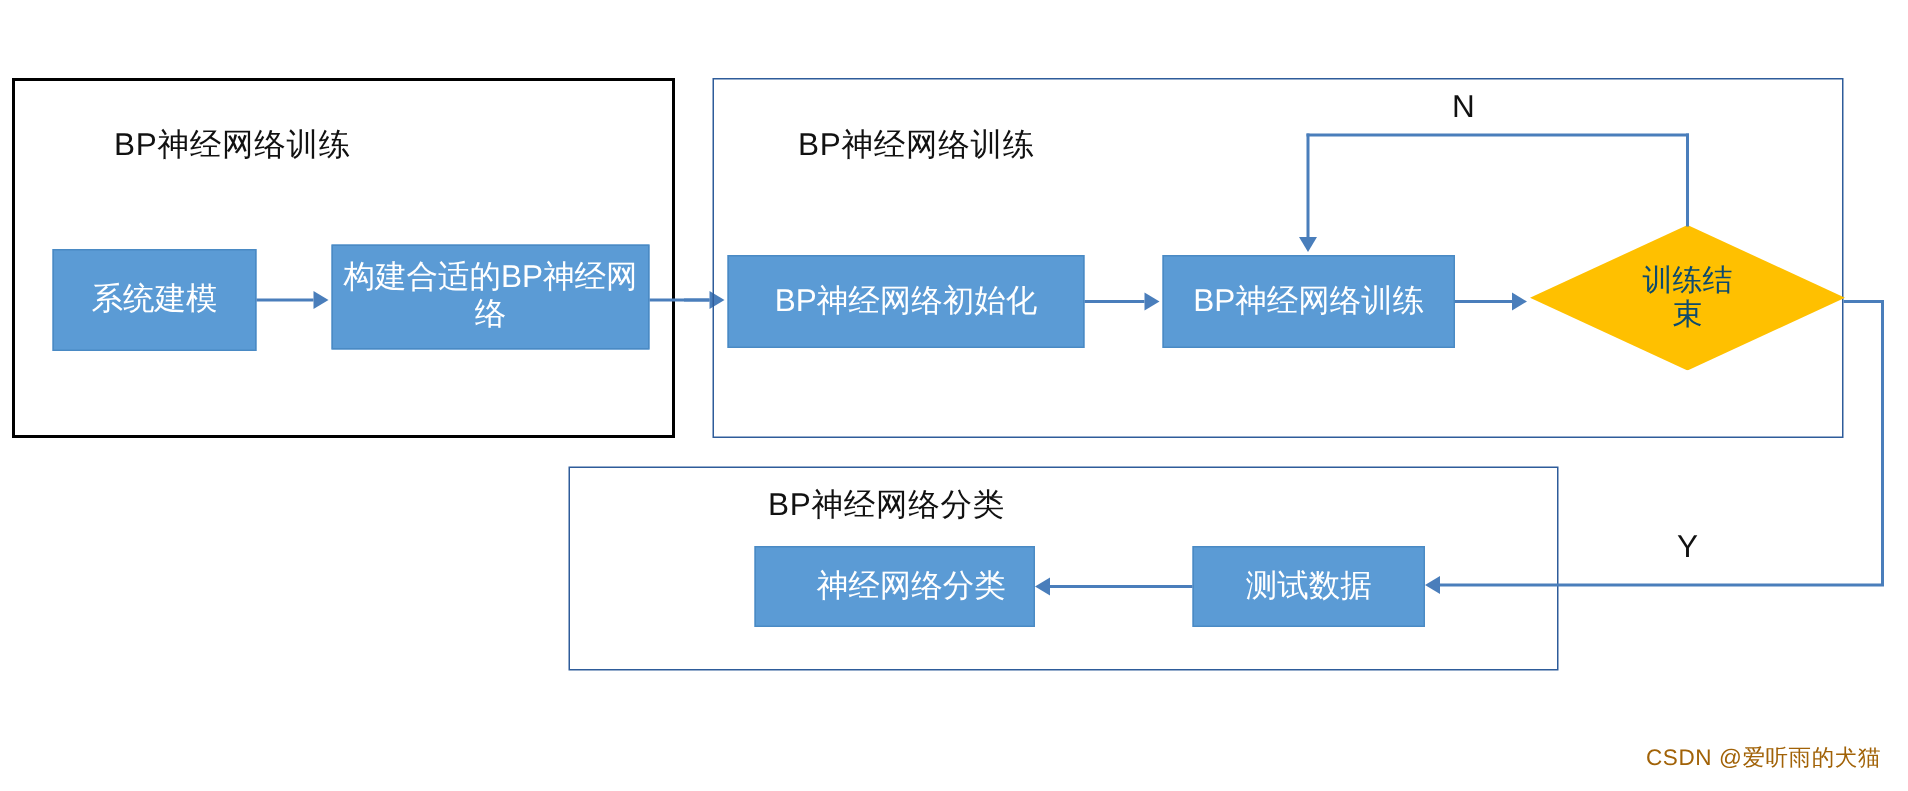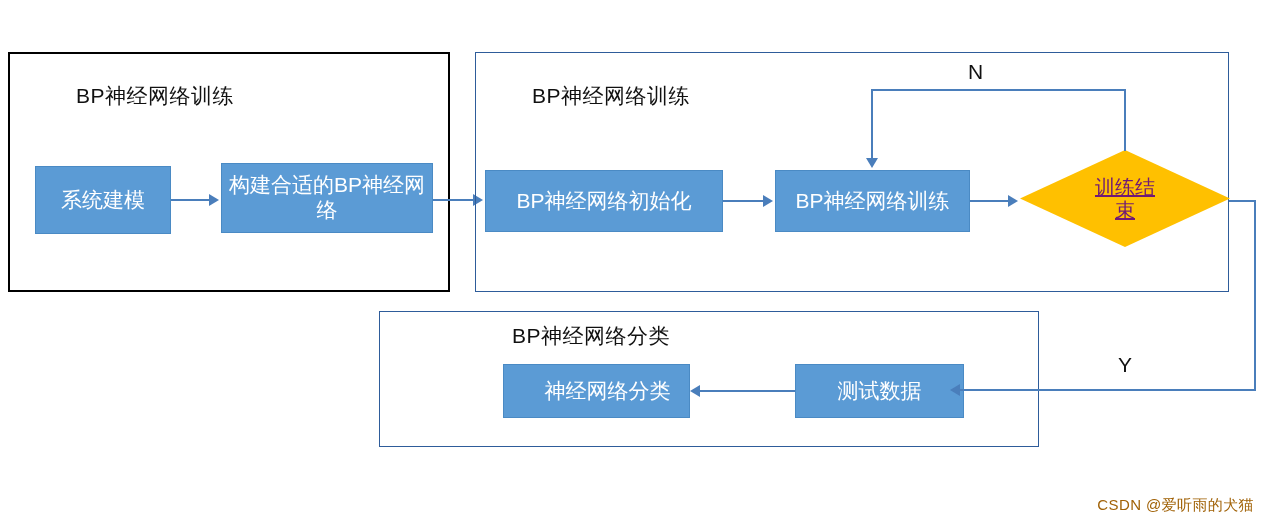--- a/index.html
+++ b/index.html
@@ -64,47 +64,46 @@
     text-align: center;
     font-size: 21px;
     line-height: 1.18;
     padding: 2px 6px;
   }
   .n-model      { left: 35px;  top: 166px; width: 136px; height: 68px; }
   .n-construct  { left: 221px; top: 163px; width: 212px; height: 70px; }
   .n-init       { left: 485px; top: 170px; width: 238px; height: 62px; }
   .n-train      { left: 775px; top: 170px; width: 195px; height: 62px; }
   .n-nnclass    { left: 503px; top: 364px; width: 187px; height: 54px; padding-left: 28px; }
-  .n-testdata   { left: 795px; top: 364px; width: 169px; height: 54px; }
+  .n-testdata   { left: 795px; top: 364px; width: 155px; height: 54px; }
 
   
   .diamond-wrap {
     position: absolute;
     left: 1020px; top: 150px;
     width: 210px; height: 97px;
   }
   .diamond-shape {
     position: absolute;
     inset: 0;
     background: #FFC000;
     clip-path: polygon(50% 0%, 100% 50%, 50% 100%, 0% 50%);
   }
   .diamond-label {
     position: absolute;
     inset: 0;
     display: flex;
     align-items: center;
     justify-content: center;
-    color: #701a75;
+    color: #0c4a6e;
     font-size: 20px;
     line-height: 1.12;
     text-align: center;
     width: 76px;
     margin: 0 auto;
-    text-decoration: underline;
   }
 
   
   .conn {
     position: absolute;
     background: #4A7EBB;
   }
   .h { height: 2px; }
   .v { width: 2px; }
 

